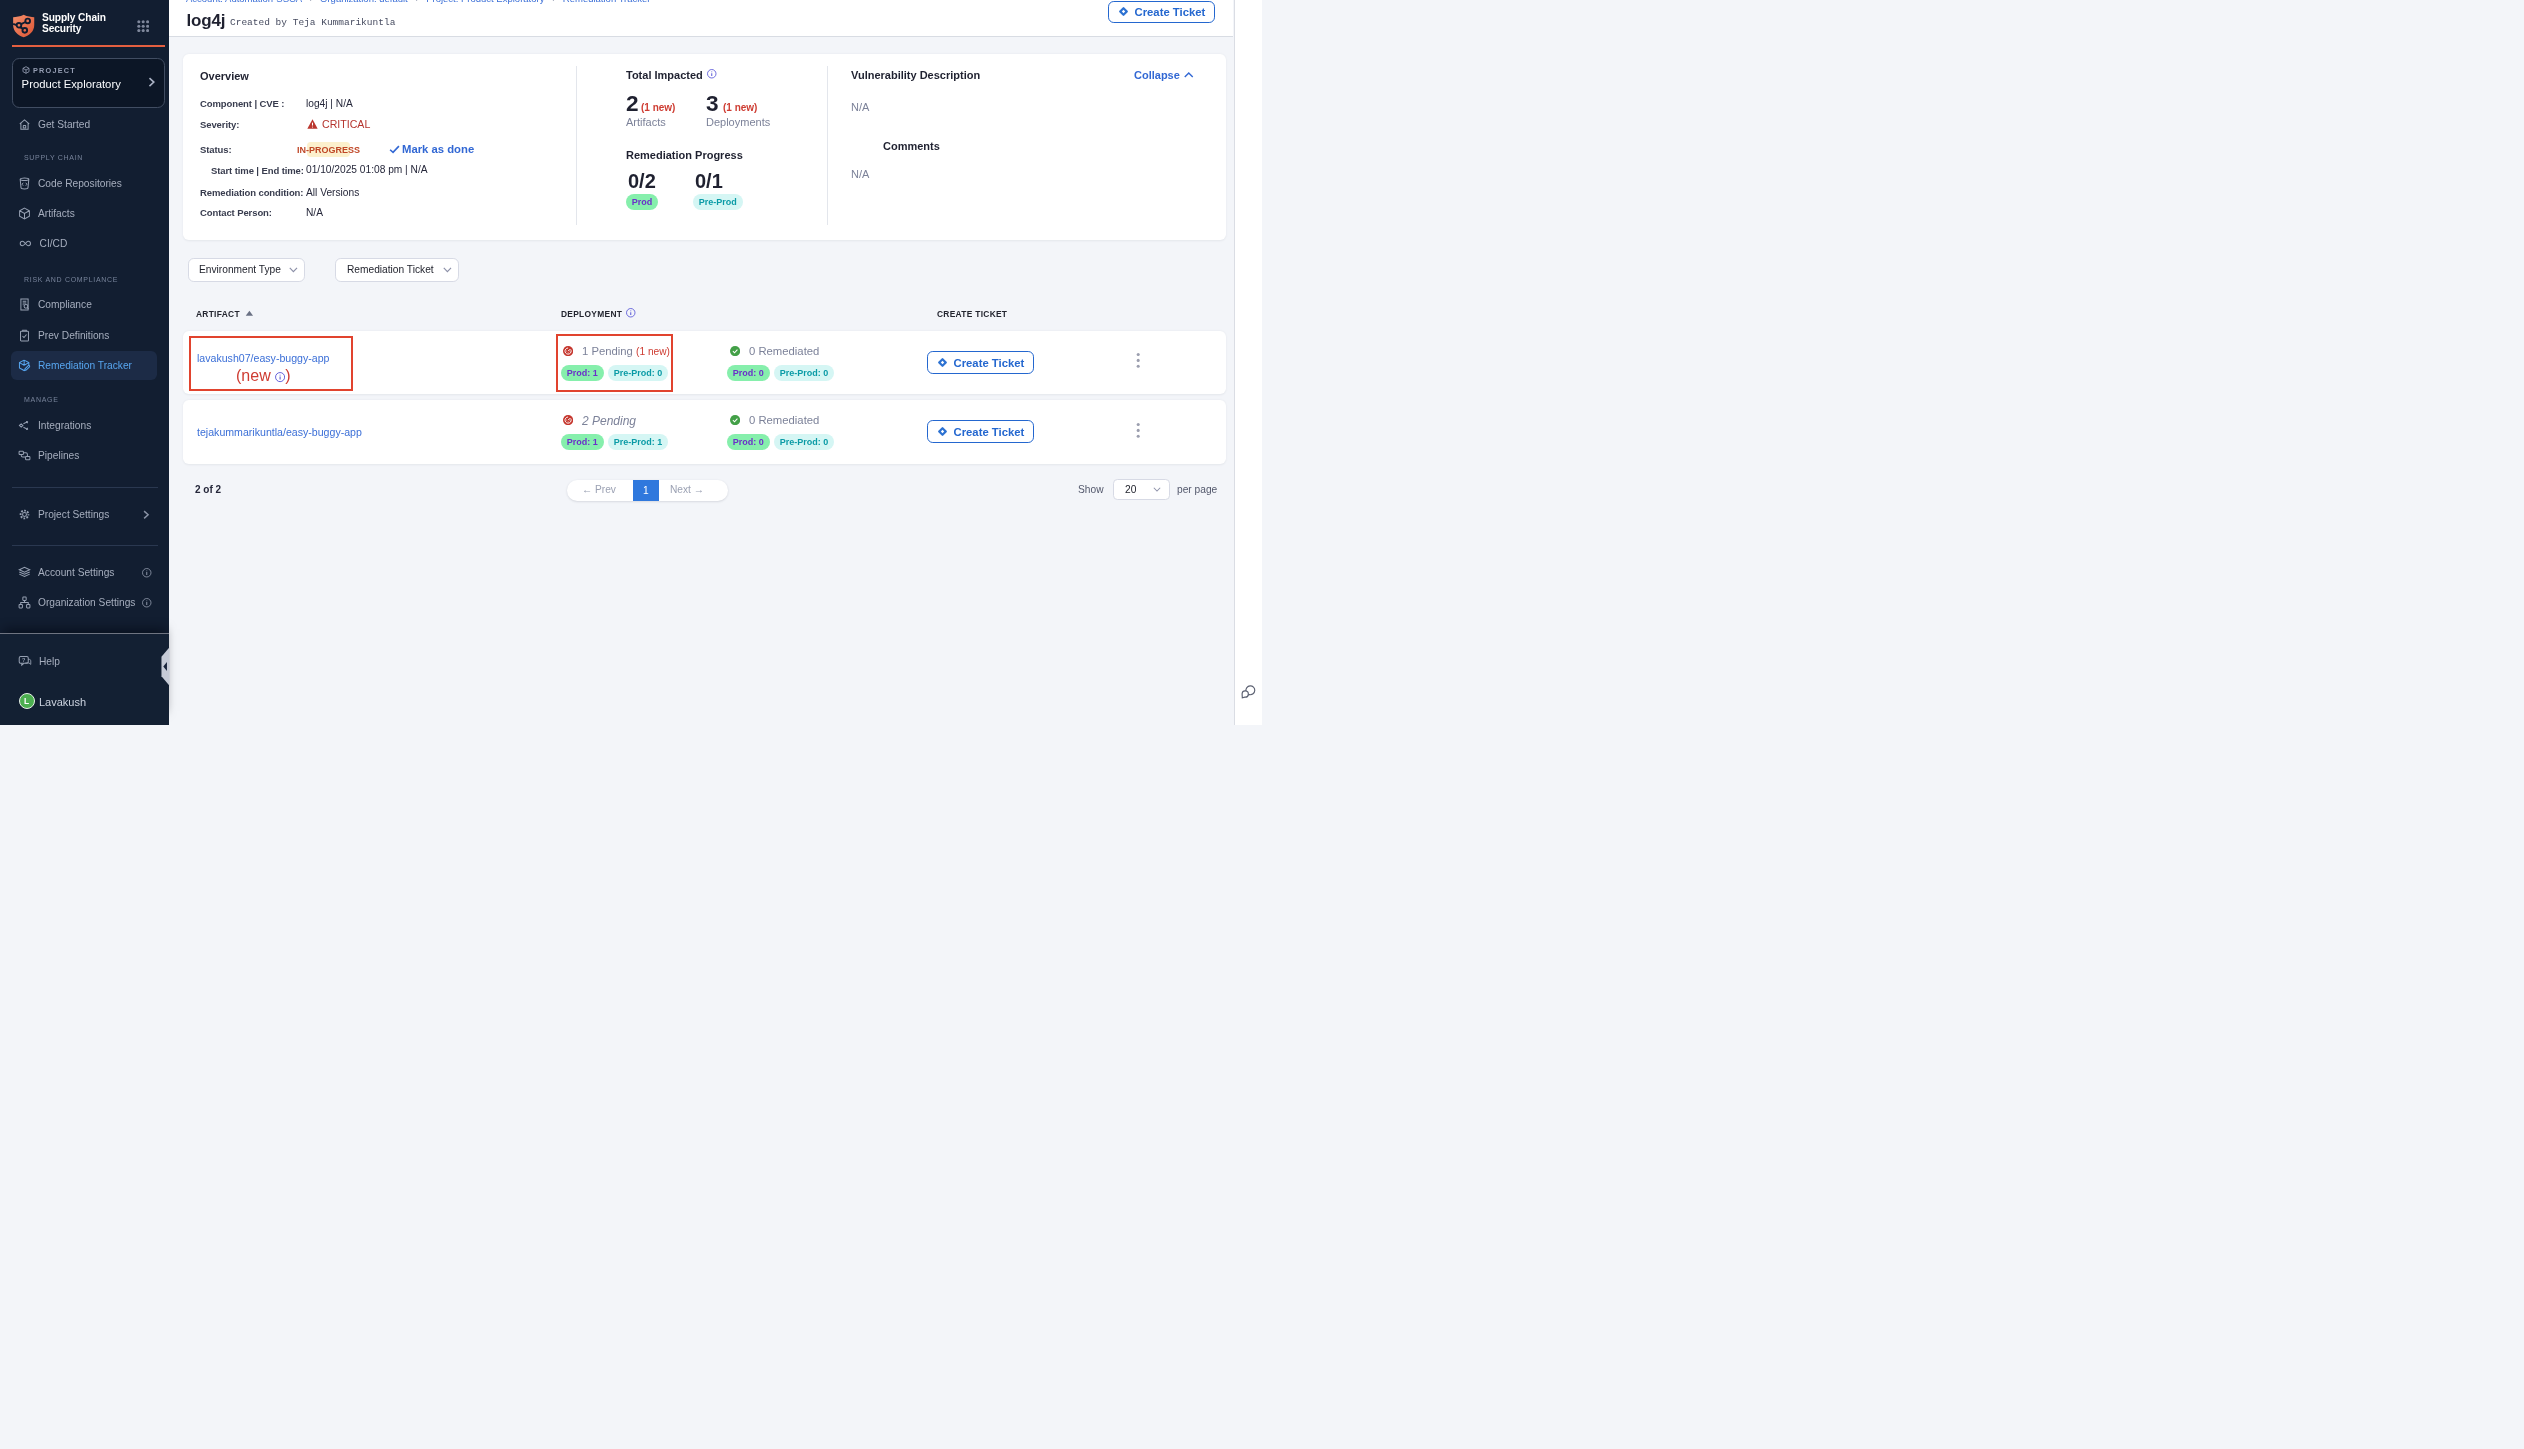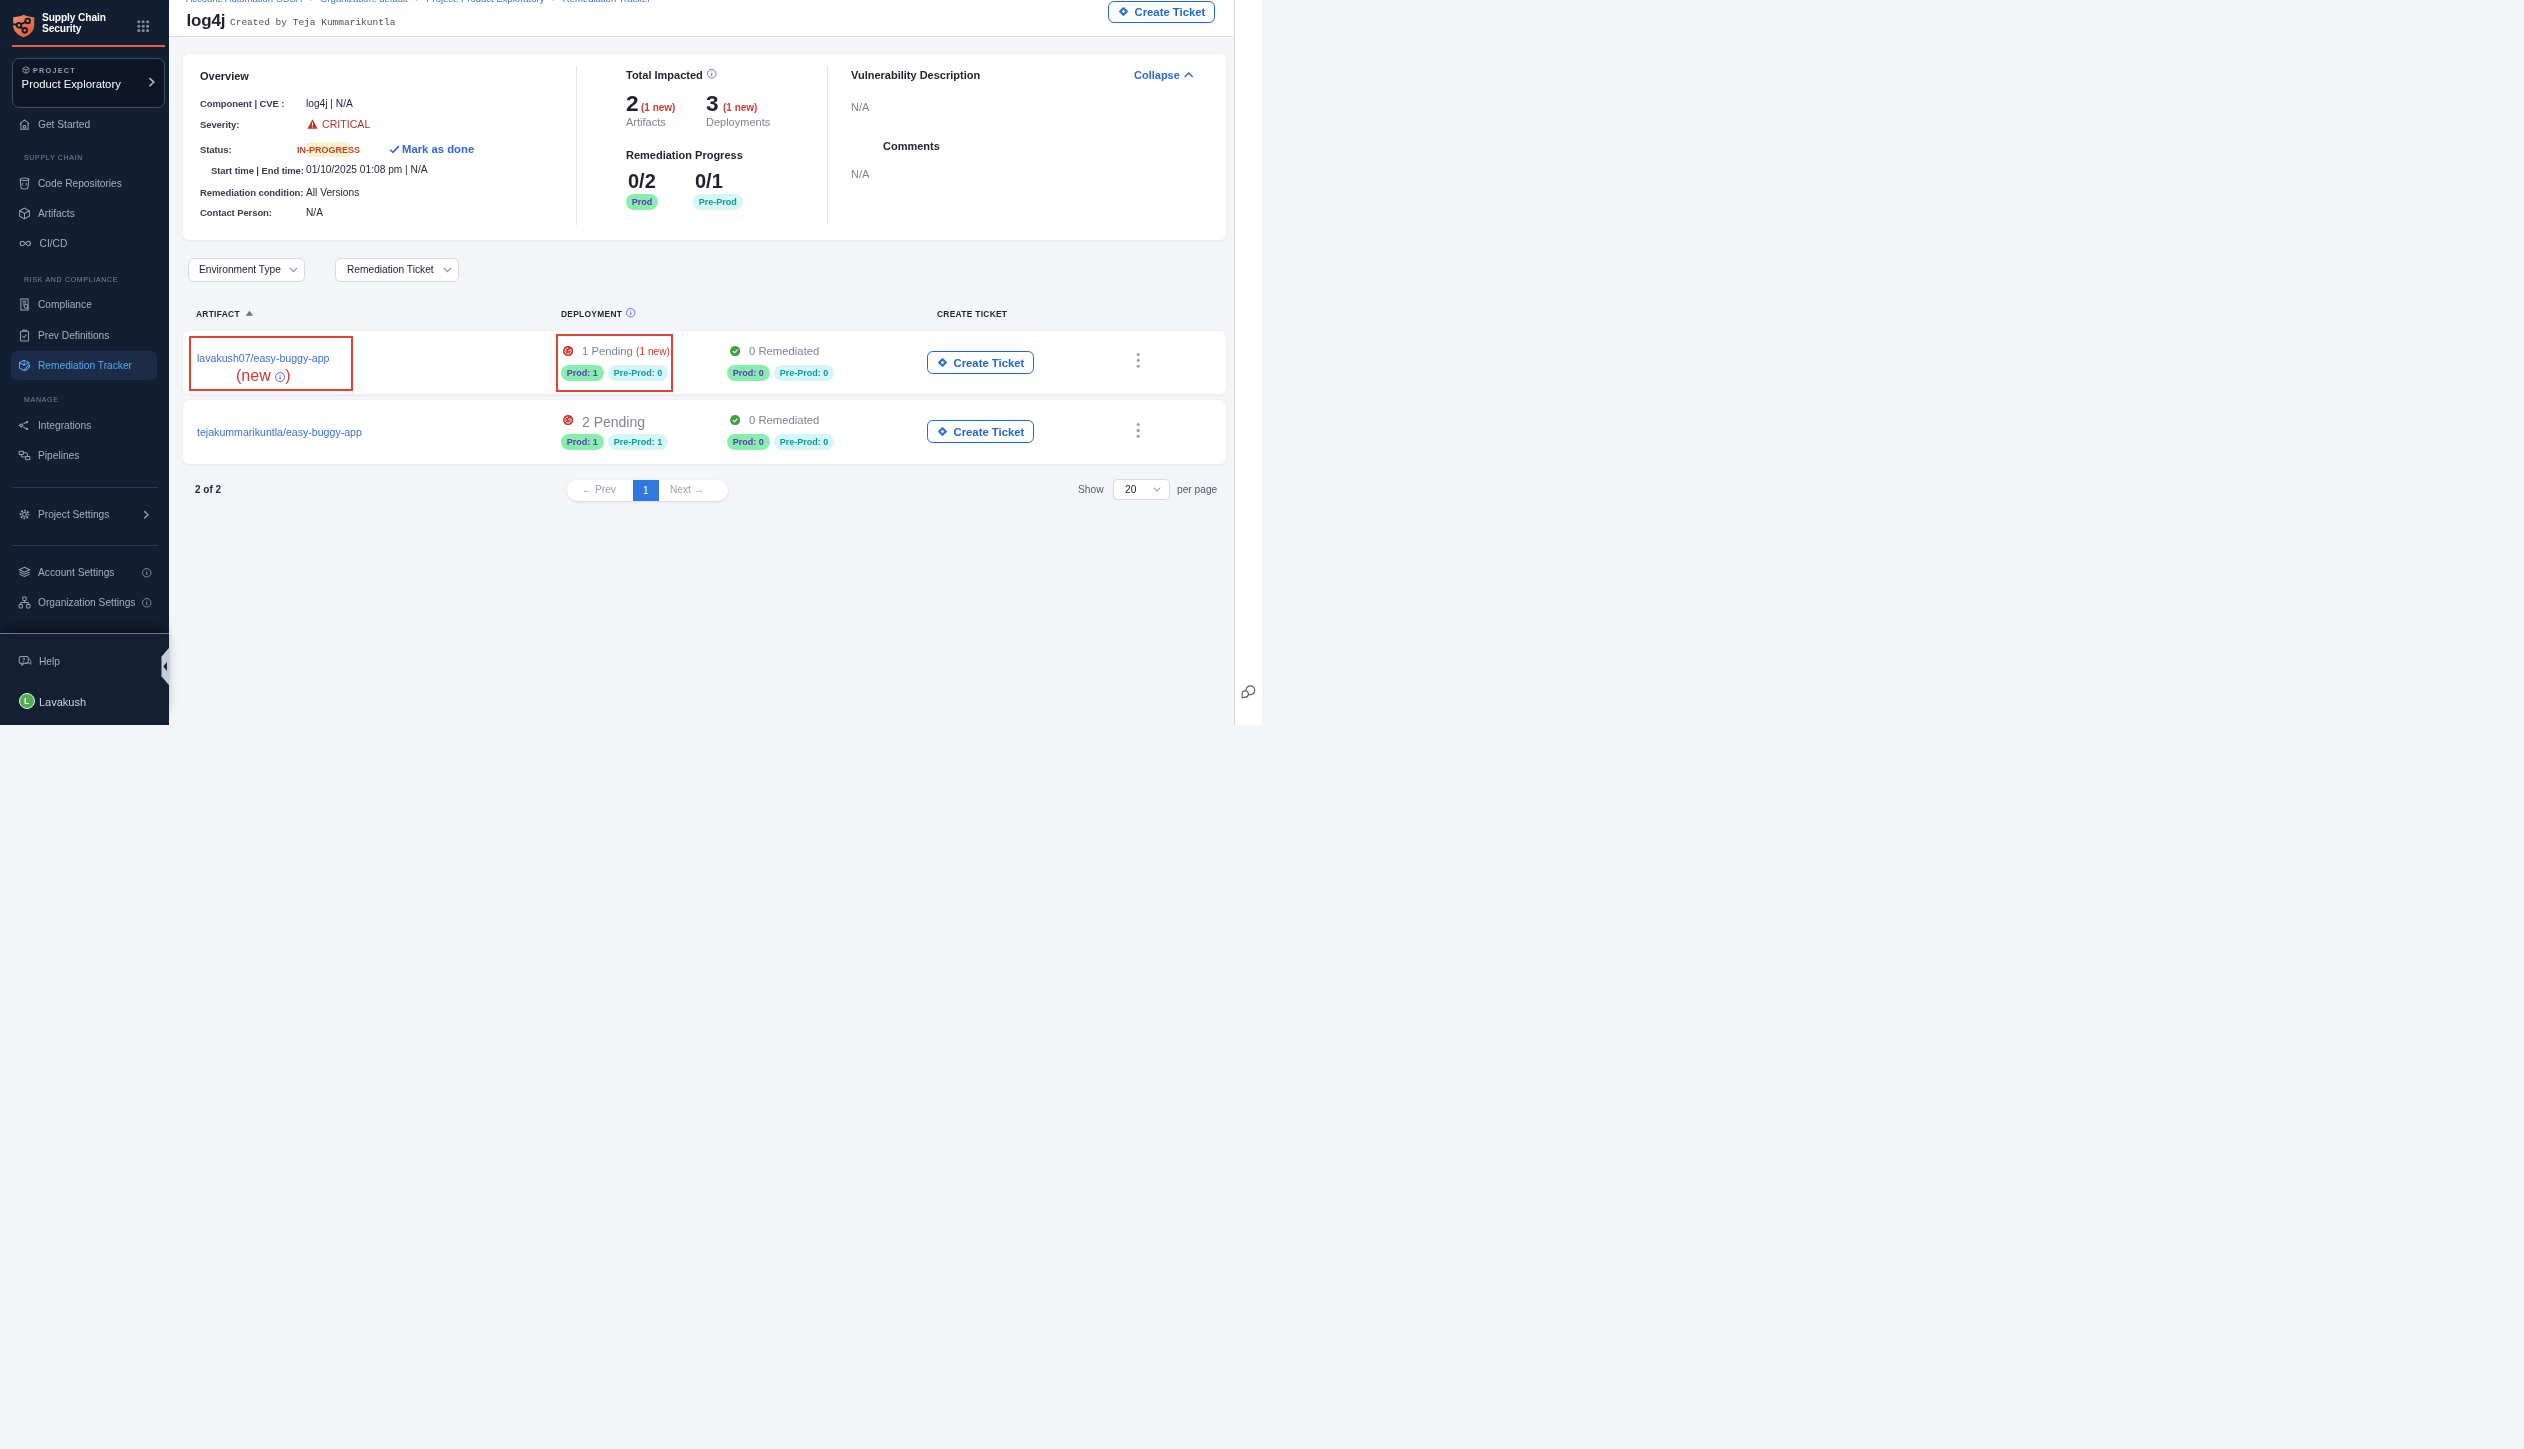--- a/index.html
+++ b/index.html
@@ -363,21 +363,21 @@
 <svg class="abs icon" style="left:563px;top:415px" width="10.2" height="10.2" viewBox="0 0 14 14">
     <circle cx="7" cy="7" r="7" fill="#c5352c"></circle>
     <g stroke="#fff" stroke-width="1.3" fill="none">
       <path d="M7 2.8 A4.2 4.2 0 1 0 10.5 4.7"></path>
       <path d="M7 7 L9.6 4.4"></path>
     </g>
     <circle cx="4.7" cy="6.8" r="0.62" fill="#fff"></circle>
     <circle cx="9.3" cy="6.8" r="0.62" fill="#fff"></circle>
     <circle cx="7" cy="9.3" r="0.62" fill="#fff"></circle>
   </svg>
-<div class="abs gray" style="left:582px;top:414px;font-size:14px;">2 Pending</div>
+<div class="abs gray" style="left:582px;top:414px;font-size:12px;font-style:italic;">2 Pending</div>
 <div class="abs pill purple" style="left:561px;top:434px;">Prod: 1</div>
 <div class="abs pill teal" style="left:608px;top:434px;">Pre-Prod: 1</div>
 
 <svg class="abs icon" style="left:730px;top:415px" width="10.2" height="10.2" viewBox="0 0 14 14">
     <circle cx="7" cy="7" r="7" fill="#43a047"></circle>
     <path d="M4 7.2 L6.2 9.3 L10.2 4.9" stroke="#fff" stroke-width="1.4" fill="none"></path>
   </svg>
 <div class="abs gray" style="left:749px;top:414px;font-size:11.3px;">0 Remediated</div>
 <div class="abs pill purple" style="left:727px;top:434px;">Prod: 0</div>
 <div class="abs pill teal" style="left:774px;top:434px;">Pre-Prod: 0</div>

